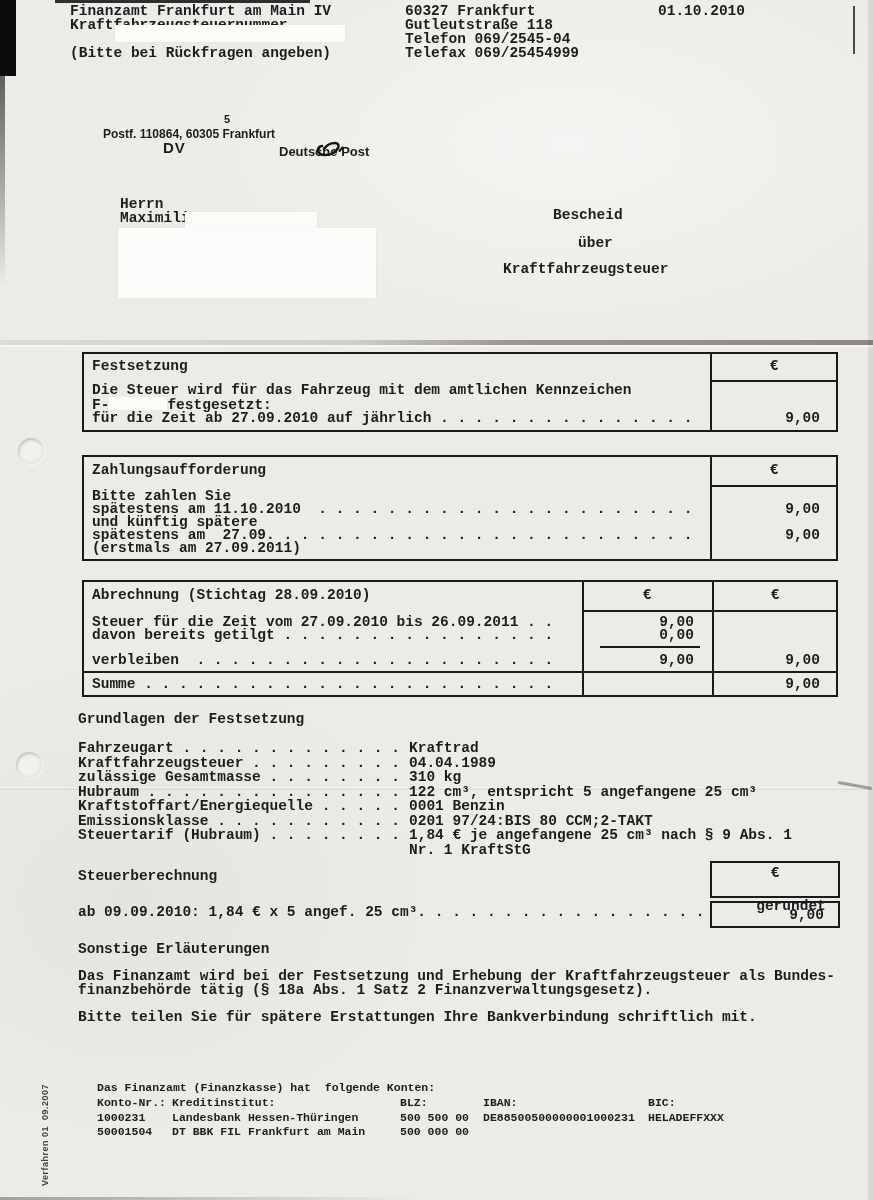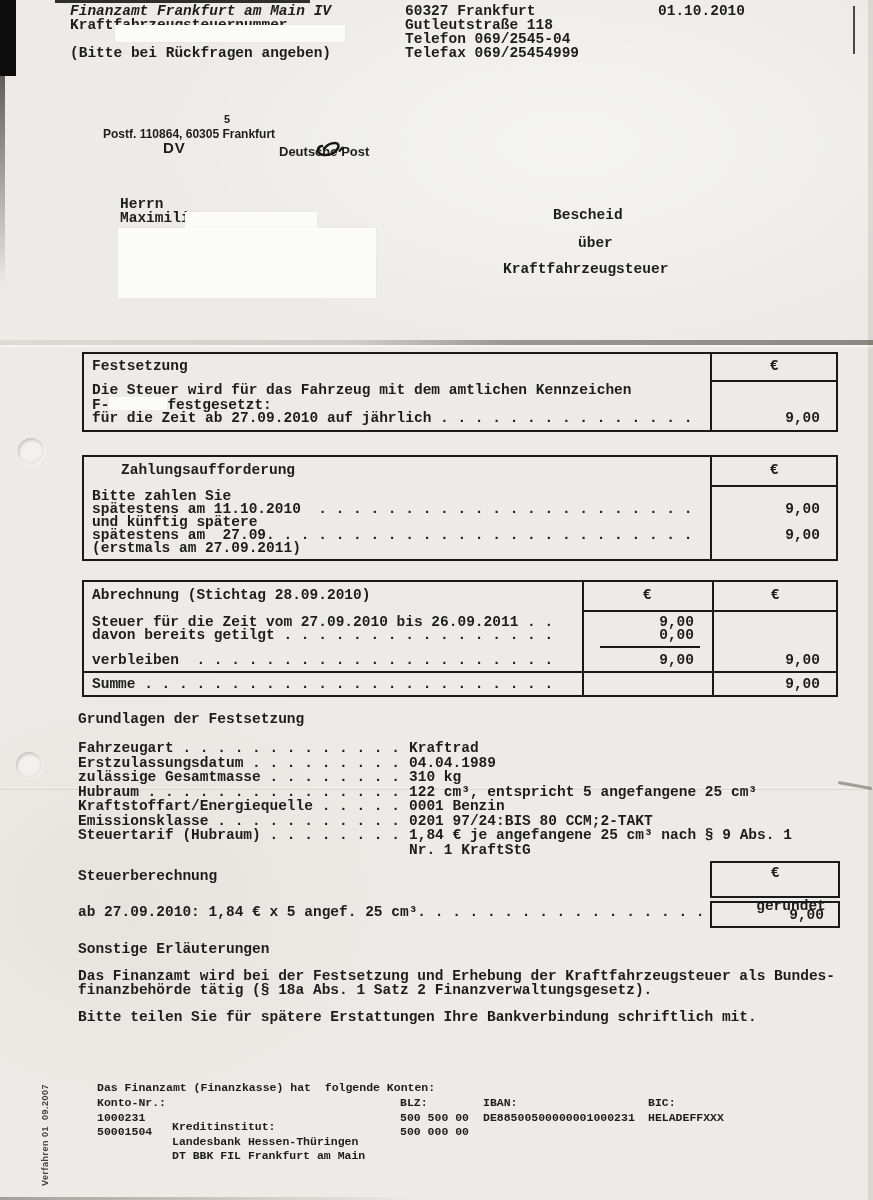--- a/index.html
+++ b/index.html
@@ -16,21 +16,21 @@
   .vdiv{position:absolute;top:0;bottom:0;width:2px;background:#1a1a1a;}
   .hline{position:absolute;height:2px;background:#1a1a1a;}
   .cell{position:absolute;white-space:pre;font-size:14.5px;line-height:14px;overflow:hidden;}
   .amt{text-align:right;}
   .ctr{text-align:center;}
   
   .gl-row{display:flex;height:14.5px;white-space:pre;font-size:14.5px;line-height:14.5px;}
   .gl-label{width:331px;overflow:hidden;flex:none;}
   
   .kt-row{display:flex;white-space:pre;font-size:11.5px;line-height:14.5px;}
-  .kt-c1{width:75px;flex:none;} .kt-c2{width:228px;flex:none;margin-top:24px;} .kt-c3{width:83px;flex:none;} .kt-c4{width:165px;flex:none;}
+  .kt-c1{width:75px;flex:none;} .kt-c2{width:228px;flex:none;} .kt-c3{width:83px;flex:none;} .kt-c4{width:165px;flex:none;}
   
   .art{position:absolute;}
   .punch{position:absolute;width:26px;height:26px;border-radius:50%;
          background:radial-gradient(circle at 40% 35%, #f2f1ee 55%, #e2e0db 85%);
          box-shadow:inset 1px 2px 3px rgba(110,105,98,0.35), 1px 1px 1px rgba(255,255,255,0.7);}
   .crease1{left:0;top:340px;width:873px;height:5px;
            background:linear-gradient(to right, rgba(110,105,96,0.12), rgba(110,105,96,0.22) 40%, rgba(75,70,62,0.5) 58%, rgba(62,58,51,0.55) 100%);
            box-shadow:0 2px 2px rgba(255,255,255,0.55);}
   .crease2{left:0;top:787px;width:873px;height:3px;
            background:linear-gradient(to bottom, rgba(255,255,255,0.55), rgba(130,124,114,0.18));}
@@ -45,21 +45,21 @@
   <div class="art" style="left:0;top:76px;width:5px;height:210px;background:linear-gradient(to bottom, rgba(50,48,44,0.75), rgba(50,48,44,0));"></div>
   <div class="art" style="left:853px;top:6px;width:2px;height:48px;background:#4a4843;"></div>
   <div class="art" style="right:0;top:0;width:5px;height:1200px;background:rgba(150,145,136,0.22);"></div>
   <div class="art crease1"></div>
   <div class="art crease2"></div>
   <div class="art" style="left:838px;top:784px;width:34px;height:3px;background:rgba(70,65,58,0.45);transform:rotate(10deg);"></div>
   <div class="punch" style="left:18px;top:438px;"></div>
   <div class="punch" style="left:16px;top:752px;"></div>
   <div class="art" style="left:0;bottom:0;width:420px;height:3px;background:linear-gradient(to right, rgba(90,86,78,0.5), rgba(90,86,78,0));"></div>
 
-  <div class="t" style="left:70px;top:4px;font-style:italic;">Finanzamt Frankfurt am Main IV</div>
+  <div class="t" style="left:70px;top:4px;">Finanzamt Frankfurt am Main IV</div>
   <div class="t" style="left:70px;top:18px;">Kraftfahrzeugsteuernummer</div>
   <div class="redact" style="left:115px;top:25px;width:230px;height:17px;"></div>
   <div class="t" style="left:70px;top:46px;">(Bitte bei Rückfragen angeben)</div>
   <div class="t" style="left:405px;top:4px;">60327 Frankfurt</div>
   <div class="t" style="left:405px;top:18px;">Gutleutstraße 118</div>
   <div class="t" style="left:405px;top:32px;">Telefon 069/2545-04</div>
   <div class="t" style="left:405px;top:46px;">Telefax 069/25454999</div>
   <div class="t" style="left:658px;top:4px;">01.10.2010</div>
 
   <div class="t sans" style="left:224px;top:112px;font-size:11px;">5</div>
@@ -88,21 +88,21 @@
     <div class="cell ctr" style="left:628px;width:124px;top:5px;">€</div>
     <div class="cell" style="left:8px;top:29px;width:612px;">Die Steuer wird für das Fahrzeug mit dem amtlichen Kennzeichen</div>
     <div class="cell" style="left:8px;top:43px;width:612px;"><span>F-</span><span class="redact-inline"></span><span>festgesetzt:</span></div>
     <div class="cell" style="left:8px;top:57px;width:612px;">für die Zeit ab 27.09.2010 auf jährlich . . . . . . . . . . . . . . .</div>
     <div class="cell amt" style="left:628px;width:108px;top:57px;">9,00</div>
   </div>
 
   <div class="tbl" style="left:82px;top:455px;width:756px;height:106px;">
     <div class="vdiv" style="left:626px;"></div>
     <div class="hline" style="left:626px;width:126px;top:28px;"></div>
-    <div class="cell" style="left:8px;top:6px;margin-left:29px;">Zahlungsaufforderung</div>
+    <div class="cell" style="left:8px;top:6px;">Zahlungsaufforderung</div>
     <div class="cell ctr" style="left:628px;width:124px;top:6px;">€</div>
     <div class="cell" style="left:8px;top:32px;width:612px;">Bitte zahlen Sie</div>
     <div class="cell" style="left:8px;top:45px;width:612px;">spätestens am 11.10.2010  . . . . . . . . . . . . . . . . . . . . . .</div>
     <div class="cell amt" style="left:628px;width:108px;top:45px;">9,00</div>
     <div class="cell" style="left:8px;top:58px;width:612px;">und künftig spätere</div>
     <div class="cell" style="left:8px;top:71px;width:612px;">spätestens am  27.09. . . . . . . . . . . . . . . . . . . . . . . . .</div>
     <div class="cell amt" style="left:628px;width:108px;top:71px;">9,00</div>
     <div class="cell" style="left:8px;top:84px;width:612px;">(erstmals am 27.09.2011)</div>
   </div>
 
@@ -122,38 +122,38 @@
     <div class="cell amt" style="left:498px;width:112px;top:71px;">9,00</div>
     <div class="cell amt" style="left:628px;width:108px;top:71px;">9,00</div>
     <div class="hline" style="left:0;width:752px;top:89px;"></div>
     <div class="cell" style="left:8px;top:95px;width:484px;">Summe . . . . . . . . . . . . . . . . . . . . . . . .</div>
     <div class="cell amt" style="left:628px;width:108px;top:95px;">9,00</div>
   </div>
 
   <div class="t" style="left:78px;top:712px;">Grundlagen der Festsetzung</div>
   <div class="art" style="left:78px;top:741px;width:780px;">
     <div class="gl-row"><span class="gl-label">Fahrzeugart . . . . . . . . . . . . . </span><span>Kraftrad</span></div>
-    <div class="gl-row"><span class="gl-label">Erstzulassungsdatum . . . . . . . . . </span><span>04.04.1989</span></div>
+    <div class="gl-row"><span class="gl-label">Kraftfahrzeugsteuer . . . . . . . . . </span><span>04.04.1989</span></div>
     <div class="gl-row"><span class="gl-label">zulässige Gesamtmasse . . . . . . . . </span><span>310 kg</span></div>
     <div class="gl-row"><span class="gl-label">Hubraum . . . . . . . . . . . . . . . </span><span>122 cm³, entspricht 5 angefangene 25 cm³</span></div>
     <div class="gl-row"><span class="gl-label">Kraftstoffart/Energiequelle . . . . . </span><span>0001 Benzin</span></div>
     <div class="gl-row"><span class="gl-label">Emissionsklasse . . . . . . . . . . . </span><span>0201 97/24:BIS 80 CCM;2-TAKT</span></div>
     <div class="gl-row"><span class="gl-label">Steuertarif (Hubraum) . . . . . . . . </span><span>1,84 € je angefangene 25 cm³ nach § 9 Abs. 1</span></div>
     <div class="gl-row"><span class="gl-label"></span><span>Nr. 1 KraftStG</span></div>
   </div>
 
   <div class="t" style="left:78px;top:869px;">Steuerberechnung</div>
   <div class="tbl" style="left:710px;top:861px;width:130px;height:37px;">
     <div class="cell ctr" style="left:0;width:126px;top:3px;">€</div>
     <div class="cell ctr" style="left:16px;width:126px;top:17px;margin-top:19px;">gerundet</div>
   </div>
   <div class="tbl" style="left:710px;top:901px;width:130px;height:27px;">
     <div class="cell amt" style="left:0;width:112px;top:5px;">9,00</div>
   </div>
-  <div class="t" style="left:78px;top:905px;">ab 27.09.2010: 1,84 € x 5 angef. 25 cm³. . . . . . . . . . . . . . . . .</div>
+  <div class="t" style="left:78px;top:905px;">ab 09.09.2010: 1,84 € x 5 angef. 25 cm³. . . . . . . . . . . . . . . . .</div>
 
   <div class="t" style="left:78px;top:942px;">Sonstige Erläuterungen</div>
   <div class="t" style="left:78px;top:969px;">Das Finanzamt wird bei der Festsetzung und Erhebung der Kraftfahrzeugsteuer als Bundes-</div>
   <div class="t" style="left:78px;top:983px;">finanzbehörde tätig (§ 18a Abs. 1 Satz 2 Finanzverwaltungsgesetz).</div>
   <div class="t" style="left:97px;top:1081px;font-size:11.5px;">Das Finanzamt (Finanzkasse) hat  folgende Konten:</div>
 
   <div class="t" style="left:78px;top:1010px;">Bitte teilen Sie für spätere Erstattungen Ihre Bankverbindung schriftlich mit.</div>
   <div class="art kt-row" style="left:97px;top:1096px;">
     <span class="kt-c1">Konto-Nr.:</span><span class="kt-c2">Kreditinstitut:</span><span class="kt-c3">BLZ:</span><span class="kt-c4">IBAN:</span><span>BIC:</span>
   </div>

